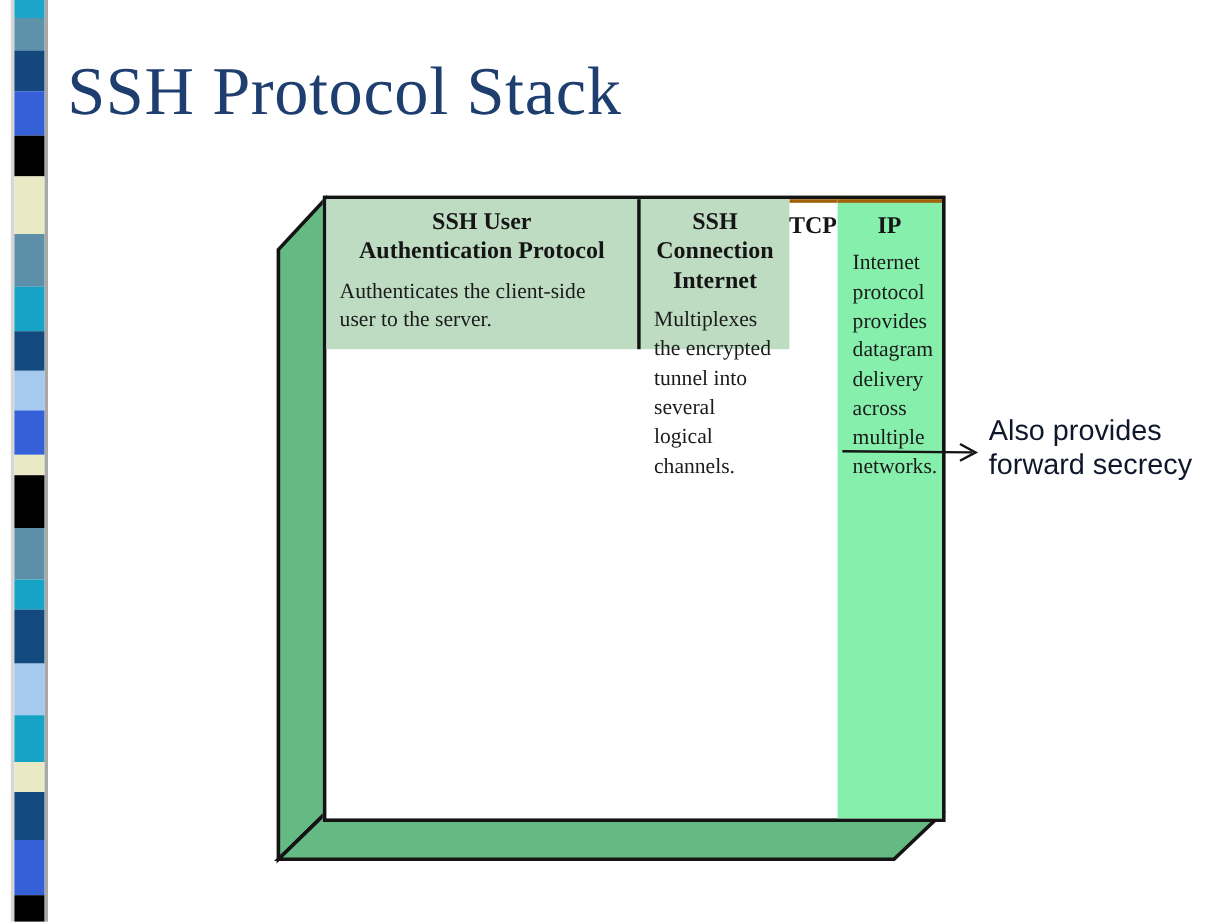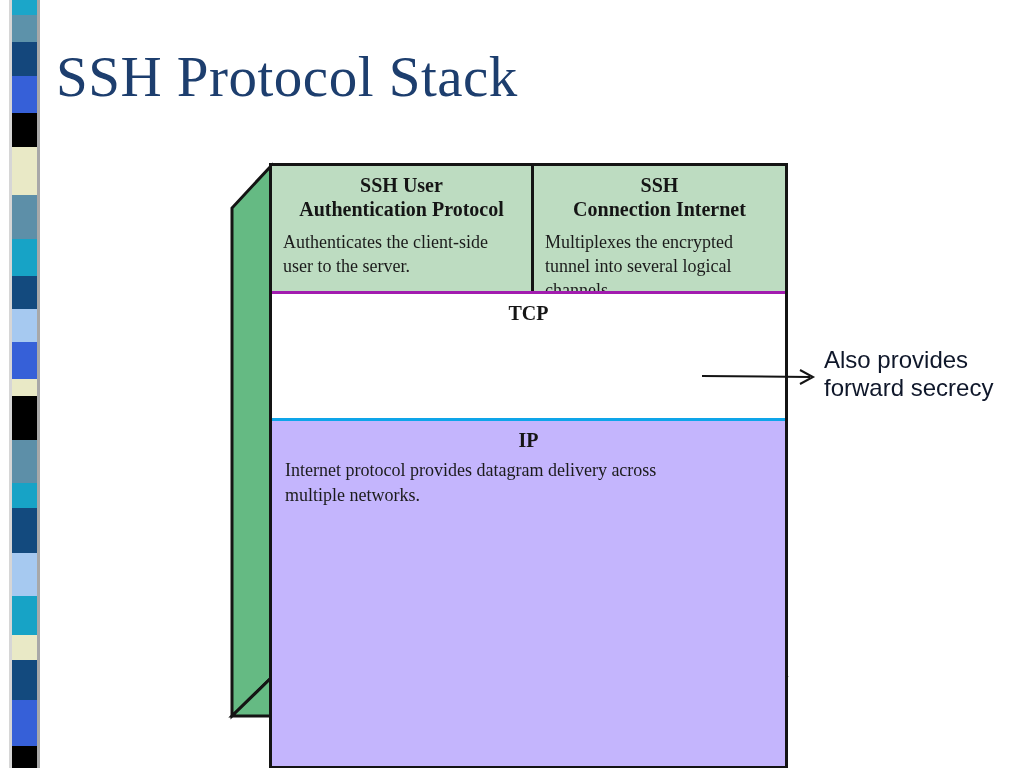--- a/index.html
+++ b/index.html
@@ -18,32 +18,32 @@
   
   .title{
     position:absolute;left:56px;top:46px;
     font-size:57px;line-height:1.1;font-weight:normal;
     letter-spacing:0.5px;margin:0;
   }
   
   svg.layer{position:absolute;left:0;top:0;width:1024px;height:768px;}
   
   .stack{
-    position:absolute;left:269px;top:163px;width:519px;height:606px;
+    position:absolute;left:269px;top:163px;width:519px;height:522px;
     border:3px solid #141414;box-sizing:border-box;background:#ffffff;
-    display:flex;flex-direction:column;
+    display:flex;flex-direction:row;
   }
   .row{box-sizing:border-box;}
   .row-split{height:125px;display:flex;}
   .cell{box-sizing:border-box;height:100%;}
   .cell-left{width:262px;border-right:3px solid #141414;}
   .cell-right{flex:1;}
   .row-transport{height:128px;border-top:3px solid #141414;}
-  .row-tcp{height:127px;border-top:3px solid #a21caf;background:#ffffff;}
-  .row-ip{flex:1;border-top:3px solid #0ea5e9;background:#c4b5fd;}
+  .row-tcp{height:127px;border-top:3px solid #a16207;background:#ffffff;}
+  .row-ip{flex:1;border-top:3px solid #a16207;background:#86efac;}
   .green{background:#bddcc1;}
   .hdr{
     text-align:center;font-weight:bold;font-size:20px;line-height:1.22;
     padding-top:7px;white-space:pre-line;color:#151515;
   }
   .bdy{
     font-size:18px;line-height:1.35;color:#1b1b1b;
     padding:6px 4px 0 13px;
   }
   .cell .bdy{padding:8px 12px 0 11px;}

